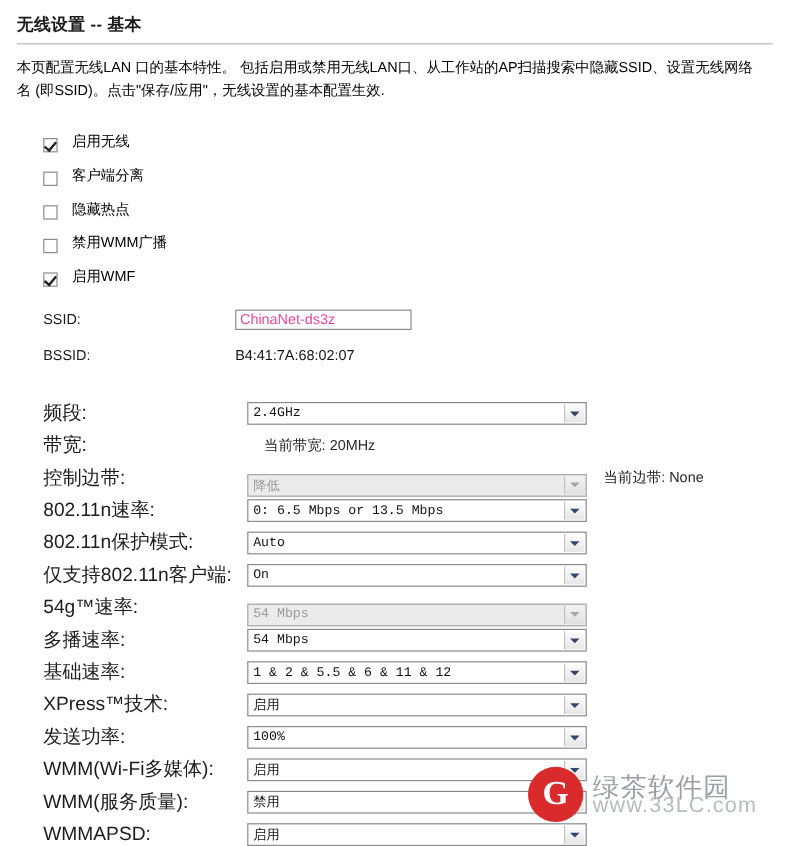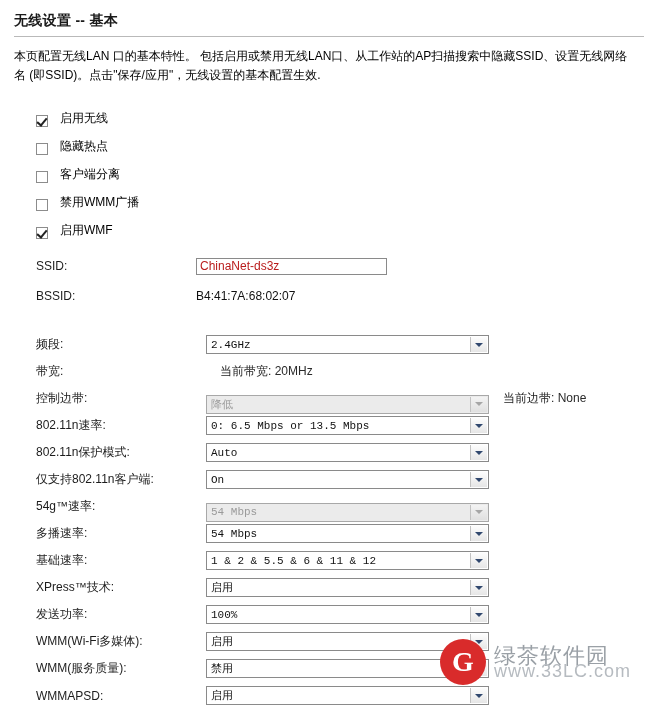--- a/index.html
+++ b/index.html
@@ -80,45 +80,45 @@
     margin-left: 22px;
     height: 30px;
   }
   .field-label {
     width: 160px;
     font-size: 12px;
     color: #1c1c1c;
     flex: 0 0 auto;
   }
   .text-input {
-    width: 191px;
+    width: 147px;
     height: 17px;
     border: 1px solid #8a8a8a;
     background: #fff;
     font-family: "Liberation Sans", sans-serif;
     font-size: 12px;
     padding: 0 3px;
     box-sizing: border-box;
-    color: #b91c1c;
+    color: #ec4899;
   }
   .static-value {
     font-size: 12px;
     color: #111;
   }
   .gap-lg { height: 20px; }
   .gap-md { height: 12px; }
   .sel-row {
     display: flex;
     align-items: center;
     margin-left: 22px;
     height: 27px;
   }
   .sel-label {
     width: 170px;
-    font-size: 12px;
+    font-size: 16px;
     color: #1c1c1c;
     flex: 0 0 auto;
   }
   .select {
     position: relative;
     height: 19px;
     border: 1px solid #8a8a8a;
     background: #ffffff;
     box-sizing: border-box;
     display: flex;
@@ -231,25 +231,25 @@
 
   <div class="desc">本页配置无线LAN 口的基本特性。 包括启用或禁用无线LAN口、从工作站的AP扫描搜索中隐藏SSID、设置无线网络名 (即SSID)。点击"保存/应用"，无线设置的基本配置生效.</div>
 
   <div class="checks">
     <div class="check-row">
       <span class="cb checked"></span>
       <span class="check-label">启用无线</span>
     </div>
     <div class="check-row">
       <span class="cb"></span>
-      <span class="check-label">隐藏热点</span>
+      <span class="check-label">客户端分离</span>
     </div>
     <div class="check-row">
       <span class="cb"></span>
-      <span class="check-label">客户端分离</span>
+      <span class="check-label">隐藏热点</span>
     </div>
     <div class="check-row">
       <span class="cb"></span>
       <span class="check-label">禁用WMM广播</span>
     </div>
     <div class="check-row">
       <span class="cb checked"></span>
       <span class="check-label">启用WMF</span>
     </div>
   </div>

